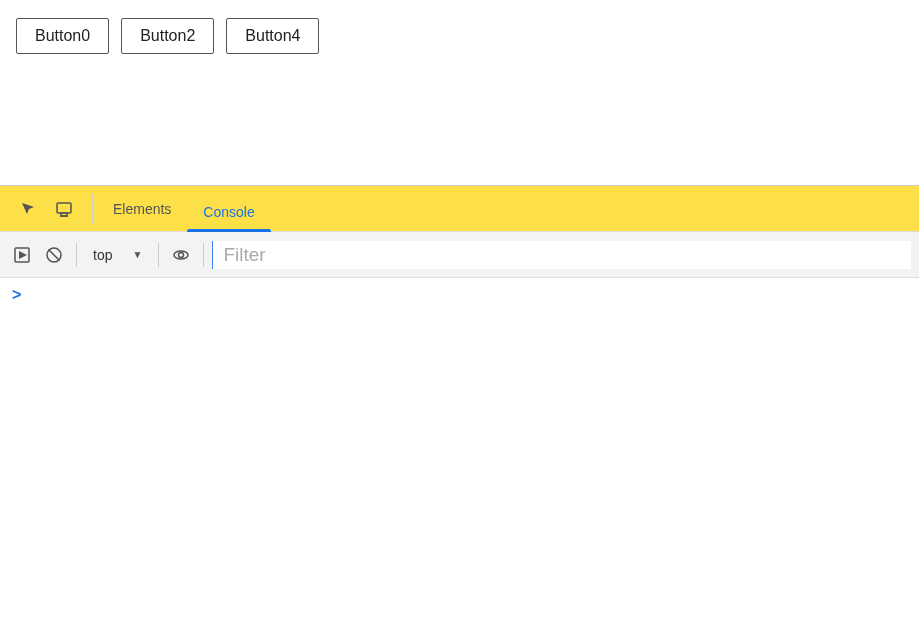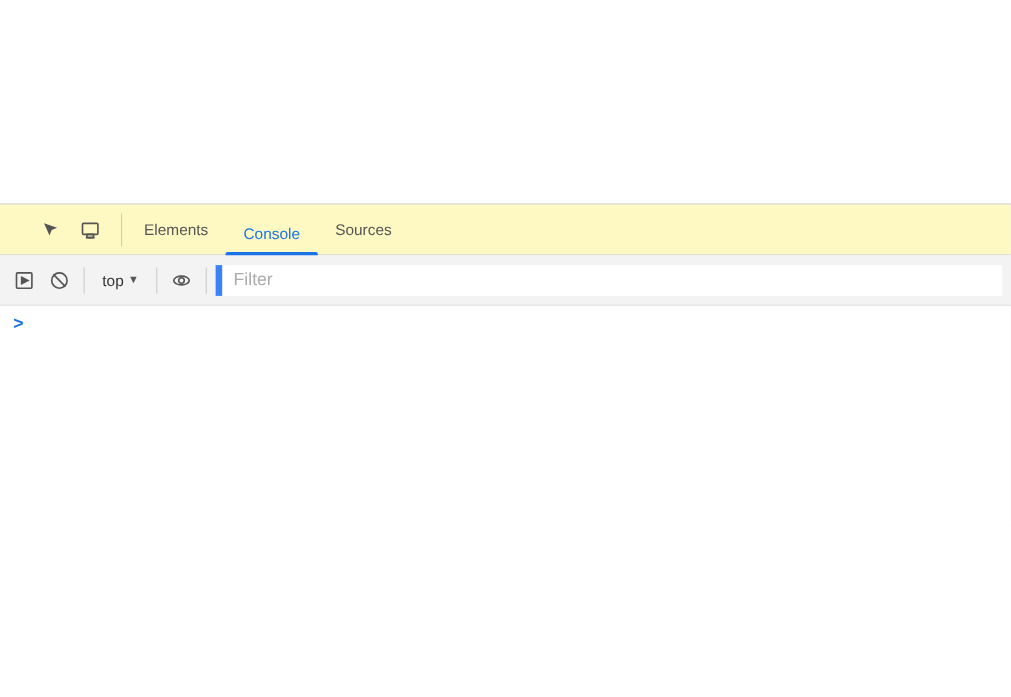--- a/index.html
+++ b/index.html
@@ -43,24 +43,24 @@
       border-top: 1px solid #ccc;
       background: #f3f3f3;
       display: flex;
       flex-direction: column;
     }
 
     
     .devtools-tabs {
       display: flex;
       align-items: center;
-      background: #fef9c3;
+      background: #fde047;
       border-bottom: 1px solid #ddd;
       height: 46px;
-      padding: 0 22px;
+      padding: 0 4px;
     }
 
     .devtools-icon-group {
       display: flex;
       align-items: center;
       padding: 0 8px;
       gap: 4px;
     }
 
     .devtools-icon {
@@ -136,38 +136,38 @@
     .toolbar-divider {
       width: 1px;
       height: 24px;
       background: #ccc;
       margin: 0 4px;
     }
 
     .context-selector {
       display: flex;
       align-items: center;
-      gap: 4px;
+      gap: 20px;
       padding: 4px 8px;
       cursor: pointer;
       font-size: 14px;
       color: #333;
       border-radius: 3px;
     }
 
     .filter-input {
       flex: 1;
       height: 28px;
       border: none;
       background: #fff;
       padding: 0 10px;
-      font-size: 16px;
+      font-size: 19px;
       color: #333;
       outline: none;
-      border-left: 6px solid #3b82f6;
+      border-left: 1px solid #3b82f6;
     }
 
     .filter-input::placeholder {
       color: #aaa;
     }
 
     
     .console-output {
       flex: 1;
       background: #fff;
@@ -188,20 +188,23 @@
     
     .svg-icon {
       width: 18px;
       height: 18px;
     }
   </style>
 </head>
 <body>
 
 <div class="page-area">
+  <button class="page-button">Button0</button>
+  <button class="page-button">Button2</button>
+  <button class="page-button">Button4</button>
 </div>
 
 <div class="devtools">
 
   <div class="devtools-tabs">
 
     <div class="devtools-icon-group">
 
       <div class="devtools-icon" title="Inspect element">
         <svg class="svg-icon" viewBox="0 0 18 18" fill="none" stroke="#555" stroke-width="1.5">
@@ -219,23 +222,20 @@
     </div>
 
     <div class="tab-divider"></div>
 
     <div class="devtools-tab">
       <span>Elements</span>
     </div>
     <div class="devtools-tab active">
       <span>Console</span>
     </div>
-    <div class="devtools-tab">
-      <span>Sources</span>
-    </div>
 
   </div>
 
   <div class="devtools-toolbar">
 
     <div class="toolbar-icon" title="Execute">
       <svg class="svg-icon" viewBox="0 0 18 18" fill="none">
         <rect x="2" y="2" width="14" height="14" rx="1" stroke="#555" stroke-width="1.5" fill="none"></rect>
         <polygon points="6,5 14,9 6,13" fill="#555"></polygon>
       </svg>

